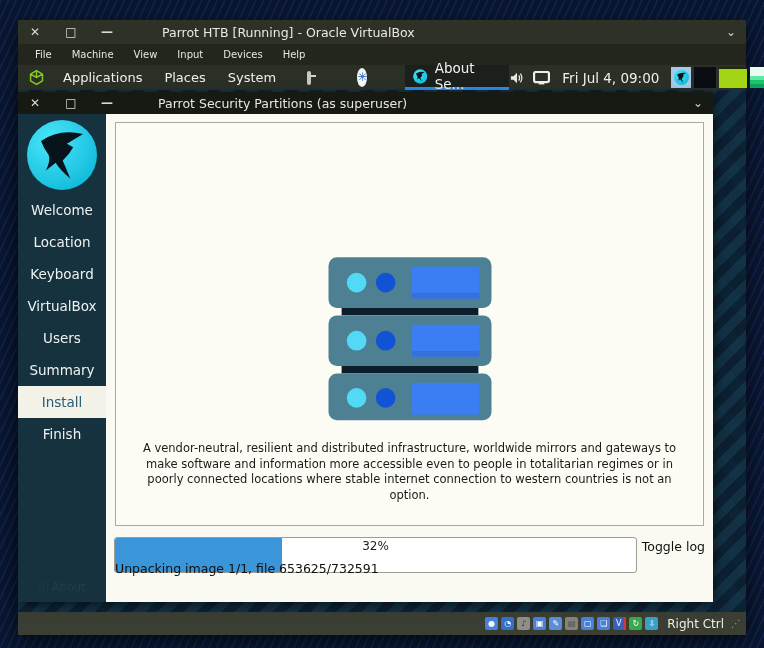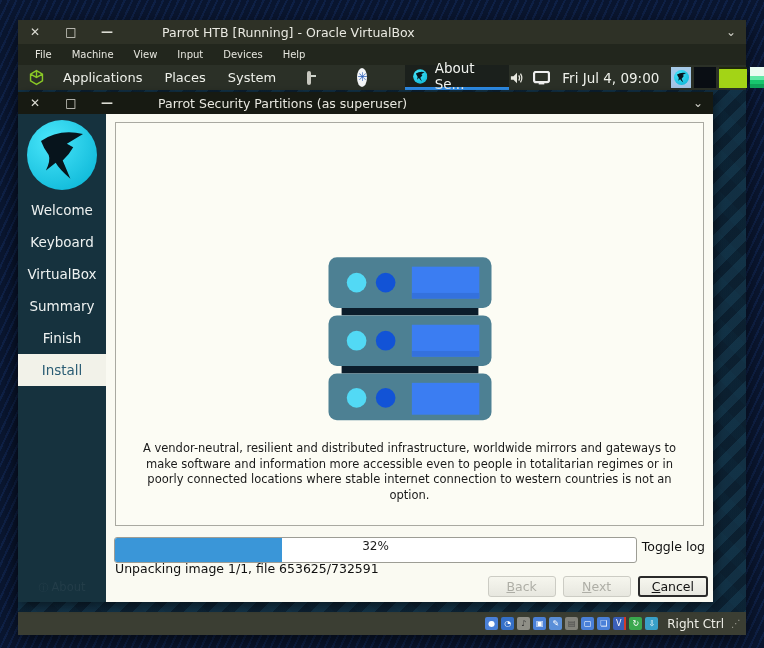--- a/index.html
+++ b/index.html
@@ -94,21 +94,21 @@
     background:#fcfcf4; border:1px solid #a9a9a1;
     display:flex; flex-direction:column; align-items:center;
   }
   .slide-svg { margin-top:128px; }
   .slide-title { font-size:14px; font-weight:bold; color:#101010; margin-top:2px; }
   .slide-body {
     margin-top:20px; font-size:11.5px; line-height:1.35; color:#1a1a1a;
     text-align:center; width:566px;
   }
   .progress-trough {
-    position:absolute; left:8px; top:423px; width:523px; height:26px;
+    position:absolute; left:8px; top:423px; width:523px; height:36px;
     background:#ffffff; border:1px solid #9d9d95; border-radius:3px;
   }
   .progress-fill { position:absolute; left:0; top:0; bottom:0; background:#3a96d8; border-radius:2px 0 0 2px; }
   .progress-label { position:absolute; inset:0; text-align:center; line-height:17px; font-size:12px; color:#1c1c1c; }
   .toggle-log { position:absolute; right:8px; top:425px; font-size:12.5px; color:#101010; }
   .status-text { position:absolute; left:9px; top:447px; font-size:12.5px; color:#101010; }
   .btn-row { position:absolute; right:5px; bottom:5px; display:flex; gap:7px; }
   .btn {
     min-width:68px; height:21px; font-size:12.5px; font-family:inherit;
     background:linear-gradient(#f6f6ee,#e7e7df); border:1px solid #c3c3bb; border-radius:3px;
@@ -230,25 +230,27 @@
         <div class="inst-body">
 
           <div class="sidebar">
             <div class="logo-wrap">
               <svg width="70" height="70">
                   <use href="#parrot-sym"></use>
                 </svg>
             </div>
             <div class="side-steps">
               <div class="side-step">Welcome</div>
+              <div class="side-step">Location</div>
               <div class="side-step">Keyboard</div>
               <div class="side-step">VirtualBox</div>
+              <div class="side-step">Users</div>
               <div class="side-step">Summary</div>
+              <div class="side-step active">Install</div>
               <div class="side-step">Finish</div>
-              <div class="side-step active">Install</div>
             </div>
             <div class="about-row">
               <span class="info-glyph">ⓘ</span><span>About</span>
             </div>
           </div>
 
           <div class="inst-main">
             <div class="slide-panel">
               <svg class="slide-svg" width="178" height="170" viewBox="0 0 190 180">
                 <rect x="22" y="50" width="146" height="18" fill="#0c1d2b"></rect>
@@ -277,25 +279,20 @@
               <div class="slide-body">A vendor-neutral, resilient and distributed infrastructure, worldwide mirrors and gateways to make software and information more accessible even to people in totalitarian regimes or in poorly connected locations where stable internet connection to western countries is not an option.</div>
             </div>
 
             <div class="progress-trough">
               <div class="progress-fill" style="width: 32%;"></div>
               <div class="progress-label">32%</div>
             </div>
             <span class="toggle-log">Toggle log</span>
             <div class="status-text">Unpacking image 1/1, file 653625/732591</div>
 
-            <div class="btn-row">
-              <button class="btn" disabled=""><u>B</u>ack</button>
-              <button class="btn" disabled=""><u>N</u>ext</button>
-              <button class="btn default-btn"><u>C</u>ancel</button>
-            </div>
           </div>
         </div>
       </div>
     </div>
 
     <div class="vbox-statusbar">
       <span id="vbox-status-icons" style="display:inline-flex;gap:3px;align-items:center;">
           <span class="status-icon si-hdd">●</span>
           <span class="status-icon si-optical">◔</span>
           <span class="status-icon si-audio">♪</span>

